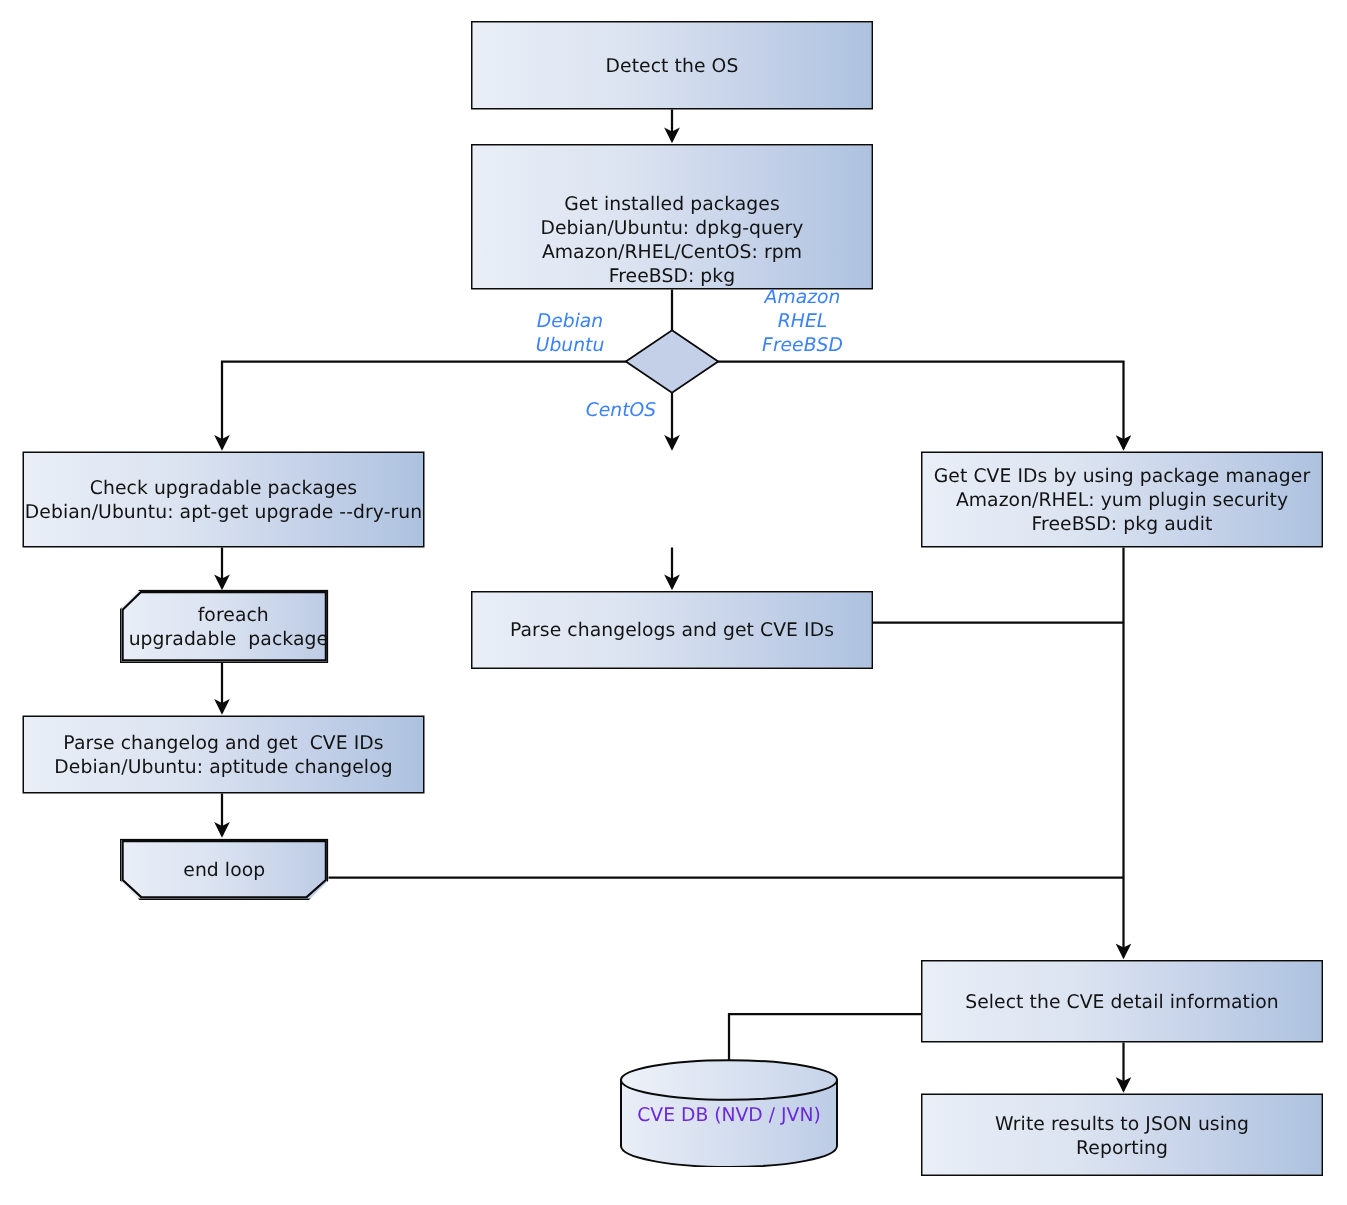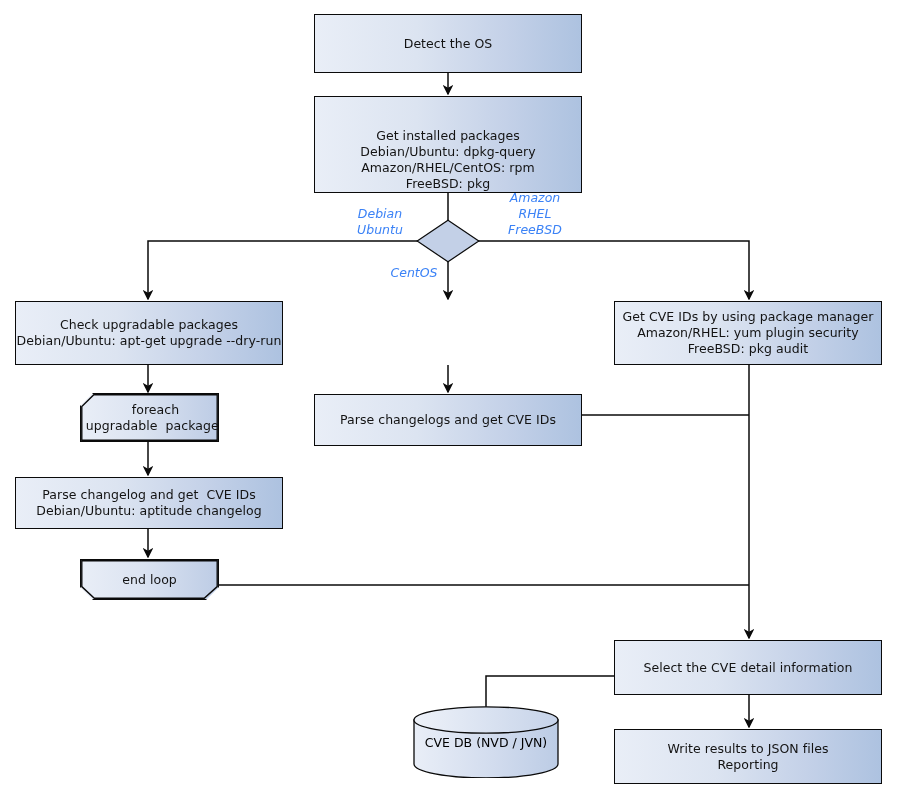--- a/index.html
+++ b/index.html
@@ -77,21 +77,21 @@
     font-style: italic;
   }
   .db-wrap {
     position: absolute;
   }
   .db-text {
     position: absolute;
     left: 0;
     width: 100%;
     text-align: center;
-    color: #000000;
+    color: #6d28d9;
     font-size: 12.5px;
     white-space: pre;
   }
 </style>
 </head>
 <body>
 
 <div id="canvas">
 
   <svg class="edges" viewBox="0 0 898 803">
@@ -188,21 +188,21 @@
 
   <div class="node box" style="left:314px; top:394px; width:268px; height:52px;">
     <span>Parse changelogs and get CVE IDs</span>
   </div>
 
   <div class="node box" style="left:614px; top:640px; width:268px; height:55px;">
     <span>Select the CVE detail information</span>
   </div>
 
   <div class="node box" style="left:614px; top:729px; width:268px; height:55px;">
-    <span>Write results to JSON files
+    <span>Write results to JSON using
 Reporting</span>
   </div>
 
   <div class="db-wrap" style="left:413px; top:706px; width:146px; height:72px;">
     <svg style="position:absolute; left:0; top:0; width:146px; height:72px;" viewBox="0 0 146 72">
       <defs>
         <linearGradient id="dbg" x1="0" y1="0" x2="1" y2="0">
           <stop offset="0%" stop-color="#e9eef7"></stop>
           <stop offset="55%" stop-color="#d2dcee"></stop>
           <stop offset="100%" stop-color="#bccce5"></stop>

